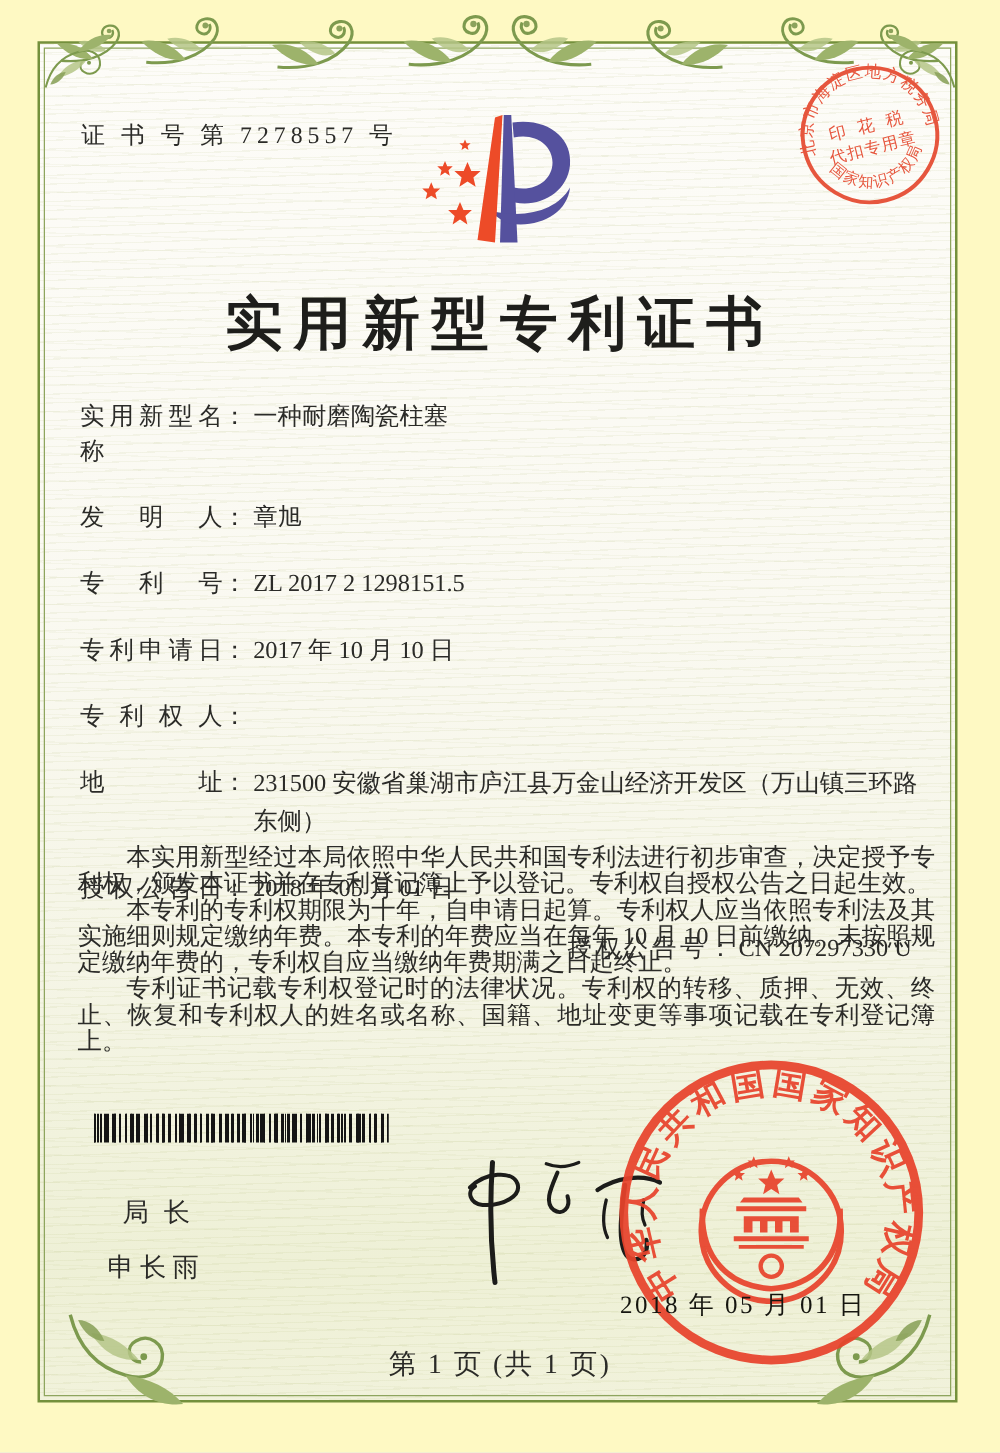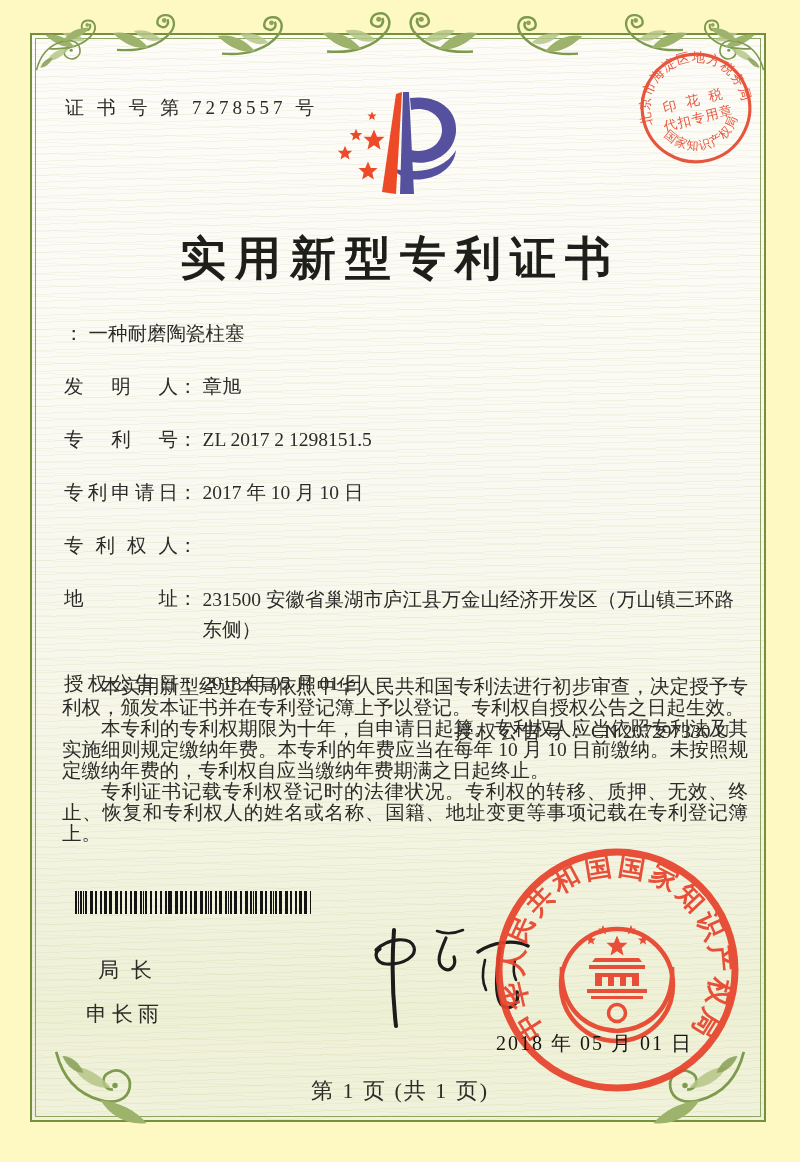--- a/index.html
+++ b/index.html
@@ -145,20 +145,21 @@
       <textPath href="#taxbot" startOffset="50%" text-anchor="middle">国家知识产权局</textPath>
     </text>
     <text class="seal-text" x="55" y="52" text-anchor="middle" font-size="13" fill="#e5492f" letter-spacing="3">印 花 税</text>
     <text class="seal-text" x="55" y="69" text-anchor="middle" font-size="12.5" fill="#e5492f" letter-spacing="1">代扣专用章</text>
   </svg>
 
   <div class="cert-title">实用新型专利证书</div>
 
   <div class="fields">
     <div class="field-row">
+      <span class="field-label">实用新型名称</span>
         <span class="field-colon">：</span>
       <span class="field-value">一种耐磨陶瓷柱塞</span>
     </div>
     <div class="field-row">
       <span class="field-label">发明人</span>
         <span class="field-colon">：</span>
       <span class="field-value">章旭</span>
     </div>
     <div class="field-row">
       <span class="field-label">专利号</span>

